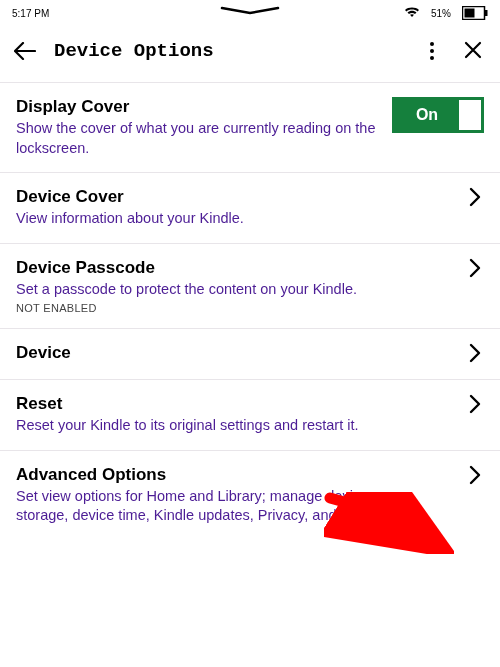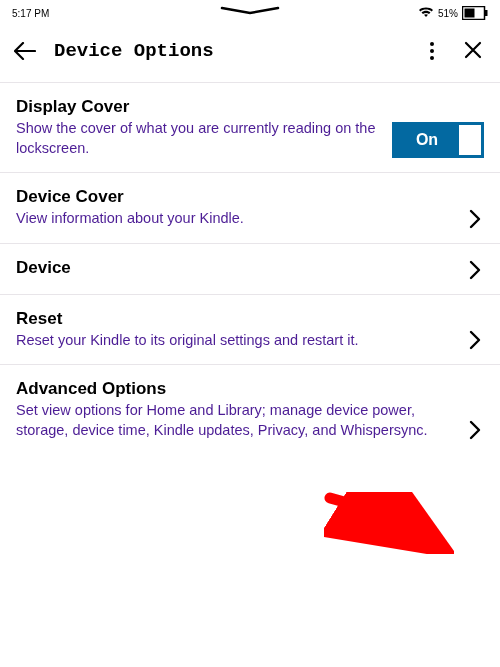--- a/index.html
+++ b/index.html
@@ -16,21 +16,21 @@
       display: flex;
       justify-content: space-between;
       align-items: center;
       padding: 6px 12px 4px 12px;
       font-size: 10px;
       font-weight: 500;
     }
     .statusbar-right {
       display: flex;
       align-items: center;
-      gap: 4px;
+      gap: 11px;
       justify-content: flex-end;
     }
     .notch {
       position: absolute;
       top: 6px;
       left: 50%;
       transform: translateX(-50%);
       width: 60px;
       height: 10px;
     }
@@ -46,32 +46,32 @@
     .header-actions { display: flex; align-items: center; gap: 22px; }
     .kebab { display:flex; flex-direction:column; gap:3px; cursor:pointer; padding:4px;}
     .kebab span { width:4px; height:4px; background:#000; border-radius:50%; display:block;}
     .close-x { font-size: 24px; font-weight: 300; cursor:pointer; line-height:1; padding:0 4px;}
     .divider-thin { height:1px; background: #e8e5e9; }
     .list { }
     .item {
       padding: 14px 16px 14px 16px;
       border-bottom: 1px solid #e8e5e9;
       display: flex;
-      align-items: flex-end;
+      align-items: flex-start;
       gap: 12px;
       cursor: pointer;
     }
     .item-body { flex: 1; min-width: 0; }
     .item-title { font-size: 17px; font-weight: 700; margin-bottom: 2px; }
     .item-desc { font-size: 14.5px; color: #4c1d95; line-height: 1.35; }
     .item-sub { font-size: 11px; color: #444; letter-spacing: 0.3px; margin-top: 3px; }
     .chevron { width: 18px; flex-shrink:0; display:flex; align-items:center; justify-content:center; }
     .toggle {
       width: 92px; height: 36px;
-      background: #0369a1; color:#fff;
+      background: #15803d; color:#fff;
       display:flex; align-items:center;
       position:relative;
       flex-shrink:0;
       cursor:pointer;
     }
     .toggle-label {
       flex:1; text-align:center; font-weight:700; font-size:16px; padding-left:6px;
     }
     .toggle-knob {
       width: 22px; height: 30px; background:#fff; margin:3px;
@@ -155,20 +155,32 @@
       <div class="item-title">Device Cover</div>
       <div class="item-desc">View information about your Kindle.</div>
     </div>
     <div class="chevron">
       <svg width="12" height="20" viewBox="0 0 12 20">
           <path d="M2 2 L10 10 L2 18" stroke="#000" stroke-width="2.4" fill="none" stroke-linecap="round" stroke-linejoin="round"></path>
         </svg>
     </div>
   </div>
 
+  <div class="item">
+    <div class="item-body">
+      <div class="item-title">Device Passcode</div>
+      <div class="item-desc">Set a passcode to protect the content on your Kindle.</div>
+      <div class="item-sub">NOT ENABLED</div>
+    </div>
+    <div class="chevron">
+      <svg width="12" height="20" viewBox="0 0 12 20">
+          <path d="M2 2 L10 10 L2 18" stroke="#000" stroke-width="2.4" fill="none" stroke-linecap="round" stroke-linejoin="round"></path>
+        </svg>
+    </div>
+  </div>
 
   <div class="item">
     <div class="item-body">
       <div class="item-title">Device</div>
     </div>
     <div class="chevron">
       <svg width="12" height="20" viewBox="0 0 12 20">
           <path d="M2 2 L10 10 L2 18" stroke="#000" stroke-width="2.4" fill="none" stroke-linecap="round" stroke-linejoin="round"></path>
         </svg>
     </div>

